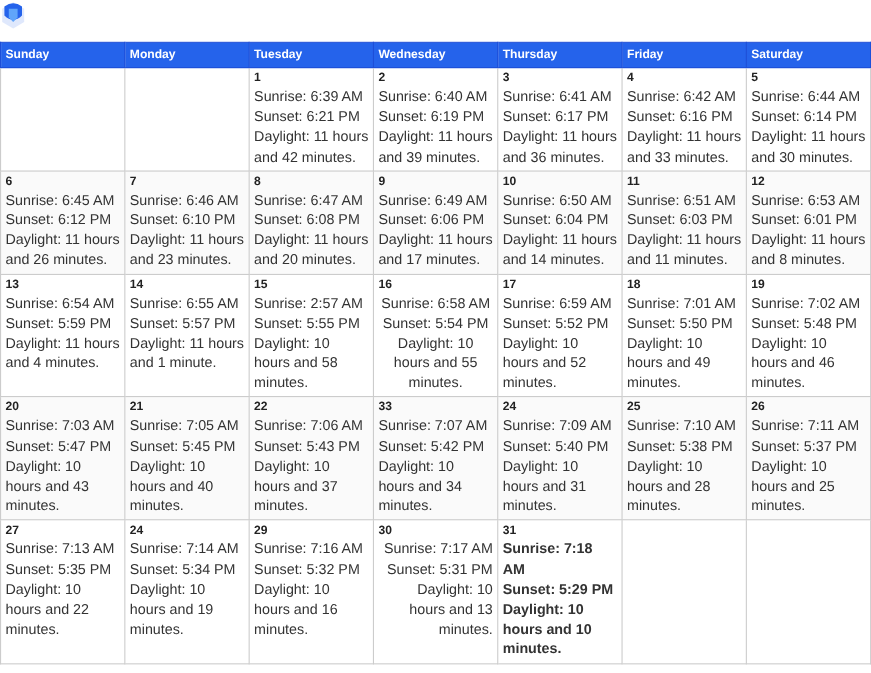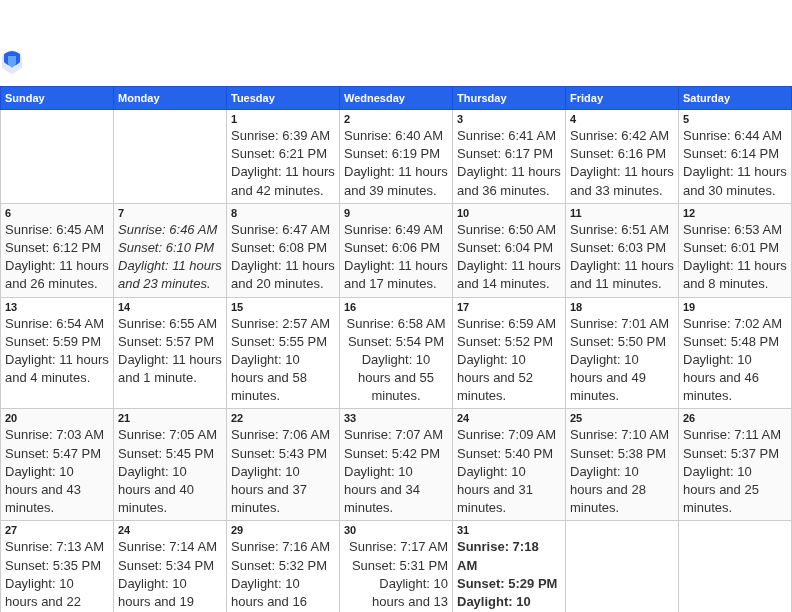--- a/index.html
+++ b/index.html
@@ -9,21 +9,20 @@
       font-family: Arial, sans-serif;
       background: #fff;
       overflow: hidden;
     }
     .page {
       width: 792px;
       height: 468px;
       padding: 0;
       display: flex;
       flex-direction: column;
-      margin-top: 48px;
     }
     .header {
       display: flex;
       justify-content: space-between;
       align-items: flex-start;
       margin-bottom: 10px;
     }
     .logo {
       display: flex;
       align-items: center;
@@ -181,21 +180,21 @@
         </tr>
         <tr>
           <td>
             <span class="day-num">6</span>
             <div class="day-detail" style="white-space: pre-line;">Sunrise: 6:45 AM
 Sunset: 6:12 PM
 Daylight: 11 hours and 26 minutes.</div>
           </td>
           <td>
             <span class="day-num">7</span>
-            <div class="day-detail" style="white-space: pre-line; font-style: italic;">Sunrise: 6:46 AM
+            <div class="day-detail" style="white-space: pre-line;">Sunrise: 6:46 AM
 Sunset: 6:10 PM
 Daylight: 11 hours and 23 minutes.</div>
           </td>
           <td>
             <span class="day-num">8</span>
             <div class="day-detail" style="white-space: pre-line;">Sunrise: 6:47 AM
 Sunset: 6:08 PM
 Daylight: 11 hours and 20 minutes.</div>
           </td>
           <td>

